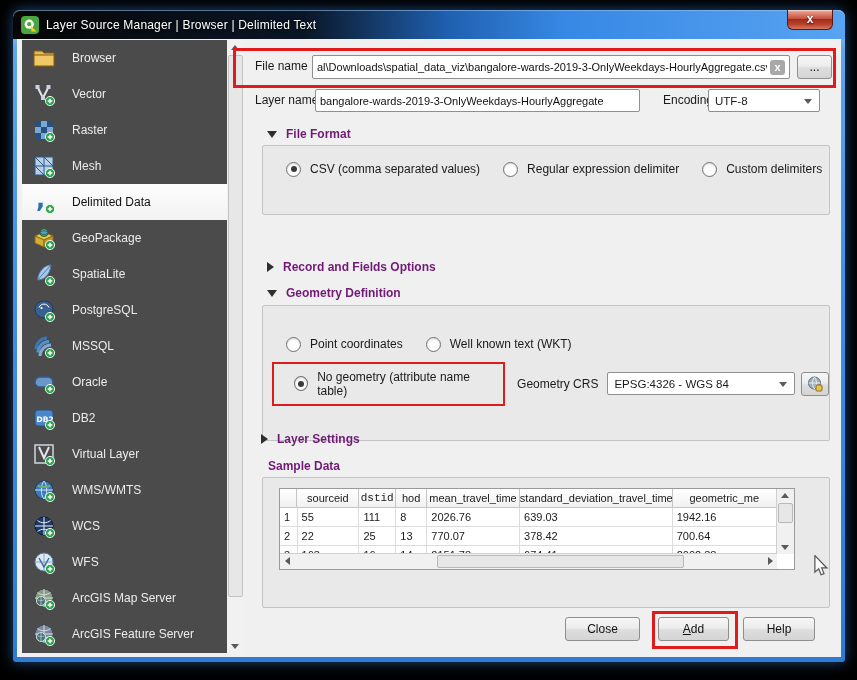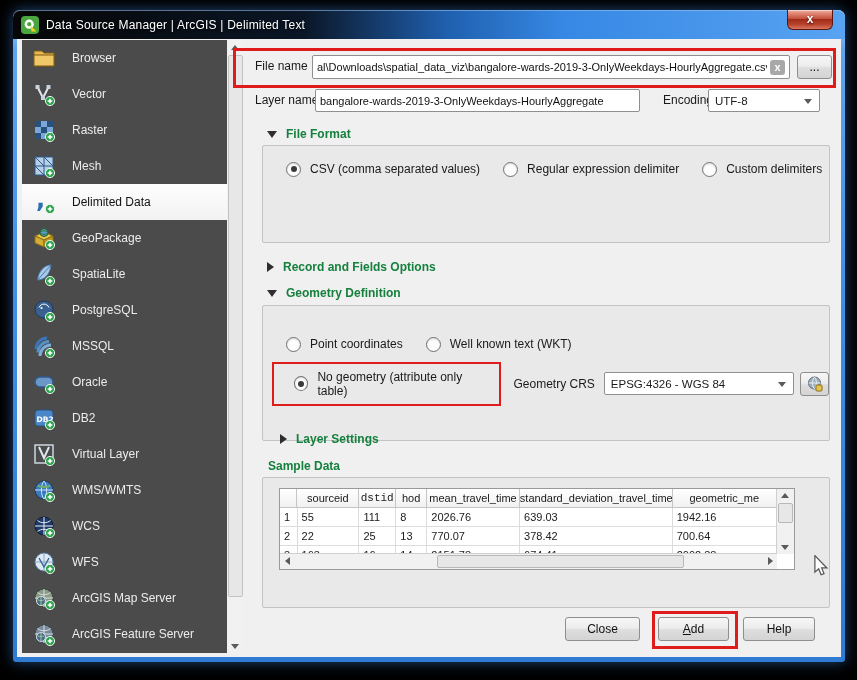--- a/index.html
+++ b/index.html
@@ -40,21 +40,21 @@
           font-family:"Liberation Sans","DejaVu Sans",sans-serif;font-size:11px;padding:0 4px;height:24px;color:#111;}
   input.tfield{outline:none;}
   .clear-ico{position:absolute;width:15px;height:15px;border-radius:3px;background:#a8a8a8;color:#fff;
              font-size:11px;font-weight:bold;text-align:center;line-height:14px;}
   .btn{box-sizing:border-box;border:1px solid #8e8e8e;border-radius:3px;text-align:center;
        background:linear-gradient(180deg,#f6f6f6 0%,#ededed 45%,#dddddd 55%,#d4d4d4 100%);
        font-size:12px;color:#111;display:flex;align-items:center;justify-content:center;cursor:default;}
   .combo{position:absolute;box-sizing:border-box;border:1px solid #8f8f8f;border-radius:2px;background:#fff;
          height:23px;display:flex;align-items:center;padding:0 20px 0 6px;font-size:11.5px;white-space:nowrap;overflow:hidden;}
   .combo .carrow{position:absolute;right:7px;top:9px;}
-  .section-h{position:absolute;display:flex;align-items:center;gap:9px;font-weight:bold;color:#15803d;cursor:default;}
+  .section-h{position:absolute;display:flex;align-items:center;gap:9px;font-weight:bold;color:#701a75;cursor:default;}
   .exp-d{width:0;height:0;border-left:5px solid transparent;border-right:5px solid transparent;border-top:7px solid #2e2e2e;}
   .exp-r{width:0;height:0;border-top:5px solid transparent;border-bottom:5px solid transparent;border-left:7px solid #2e2e2e;}
   .group{position:absolute;left:245px;width:568px;box-sizing:border-box;background:#e9e9e9;
          border:1px solid #c3c3c3;border-radius:2px;}
   .radio-row{display:inline-flex;align-items:center;gap:9px;margin:0 0 12px 23px;}
   .radio{width:13px;height:13px;border:1px solid #707070;border-radius:50%;background:#fdfdfd;
          box-shadow:inset 0 1px 2px rgba(0,0,0,.15);display:flex;align-items:center;justify-content:center;}
   .radio .dot{width:6px;height:6px;border-radius:50%;background:transparent;}
   .radio-row.checked .radio .dot{background:#3a3a3a;}
   .red-box{border:3px solid var(--annotation,#e01b1b);position:absolute;pointer-events:none;}
@@ -85,21 +85,21 @@
 <div class="window">
   <div class="titlebar">
     <span style="display:inline-flex;">
       <svg width="18" height="18" viewBox="0 0 18 18">
         <rect x="0" y="0" width="18" height="18" rx="4" fill="#4ca63f"></rect>
         <circle cx="8.2" cy="8.2" r="4.6" fill="#fff"></circle>
         <circle cx="8.2" cy="8.2" r="2.1" fill="#4ca63f"></circle>
         <path d="M9.5 9.5 L15.5 15.5 L10.5 15.5 Z" fill="#f2d21d"></path>
       </svg>
     </span>
-    <span class="title">Data Source Manager | ArcGIS | Delimited Text</span>
+    <span class="title">Layer Source Manager | Browser | Delimited Text</span>
     <div class="close-btn">x</div>
   </div>
 
   <div class="client">
 
     <div class="sidebar" id="sidebar-list">
         <div class="side-item">
     <span class="icon"><svg width="24" height="24" viewBox="0 0 24 24">
               <path d="M2 5h8l2 2h10v13H2z" fill="#e9b850" stroke="#7a5a10"></path>
               <path d="M2 9h20v11H2z" fill="#f0c868" stroke="#7a5a10"></path>
@@ -287,21 +287,21 @@
     <span class="flabel" style="left:646px;top:54px;">Encoding</span>
     <div class="combo" style="left:691px;top:50px;width:112px;">
       <span>UTF-8</span>
       <span class="carrow tri-d"></span>
     </div>
 
     <div class="section-h" style="left:250px;top:88px;">
       <span class="exp-d"></span>
       <span>File Format</span>
     </div>
-    <div class="group" style="top:106px;height:98px;padding-top:15px;">
+    <div class="group" style="top:106px;height:70px;padding-top:15px;">
       <div id="ff-radios"><div class="radio-row checked">
     <span class="radio">
               <span class="dot"></span>
             </span>
     <span class="radio-label">CSV (comma separated values)</span>
   </div><div class="radio-row">
     <span class="radio">
               <span class="dot"></span>
             </span>
     <span class="radio-label">Regular expression delimiter</span>
@@ -333,39 +333,39 @@
               <span class="dot"></span>
             </span>
     <span class="radio-label">Well known text (WKT)</span>
   </div></div>
       <div style="display:flex;align-items:center;margin-left:23px;margin-top:-2px;">
         <span class="red-wrap" id="geo-row3-slot">
             <div class="radio-row checked">
     <span class="radio">
                 <span class="dot"></span>
               </span>
-    <span class="radio-label">No geometry (attribute only table)</span>
+    <span class="radio-label">No geometry (attribute name table)</span>
   </div>
           </span>
         <span style="margin-left:12px;white-space:nowrap;">Geometry CRS</span>
         <div class="combo" style="position:relative;left:0;top:0;width:197px;margin-left:9px;">
           <span>EPSG:4326 - WGS 84</span>
           <span class="carrow tri-d"></span>
         </div>
         <div class="btn" style="width:30px;height:24px;margin-left:6px;">
           <svg width="18" height="18" viewBox="0 0 18 18">
             <circle cx="8.5" cy="8" r="6" fill="#9fb0bd" stroke="#5a6a78"></circle>
             <path d="M2.5 8h12M8.5 2c-2.6 3-2.6 9 0 12M8.5 2c2.6 3 2.6 9 0 12" stroke="#e8eef2" fill="none"></path>
             <rect x="10" y="10" width="6" height="6" rx="1" fill="#e8c34a" stroke="#8a6d1a"></rect>
           </svg>
         </div>
       </div>
     </div>
 
-    <div class="section-h" style="left:263px;top:393px;">
+    <div class="section-h" style="left:244px;top:393px;">
       <span class="exp-r"></span>
       <span>Layer Settings</span>
     </div>
 
     <div class="section-h" style="left:251px;top:420px;">
       <span>Sample Data</span>
     </div>
     <div class="group" style="top:438px;height:131px;">
       <div class="tbl">
         <div class="tbl-viewport" id="tbl-viewport">

